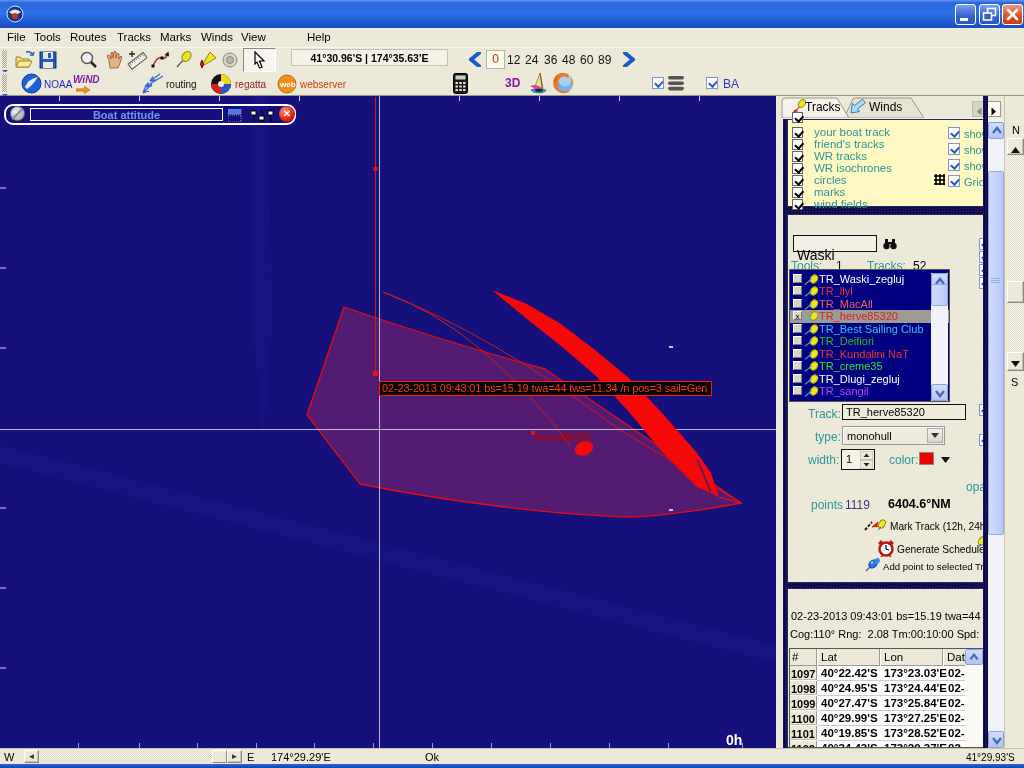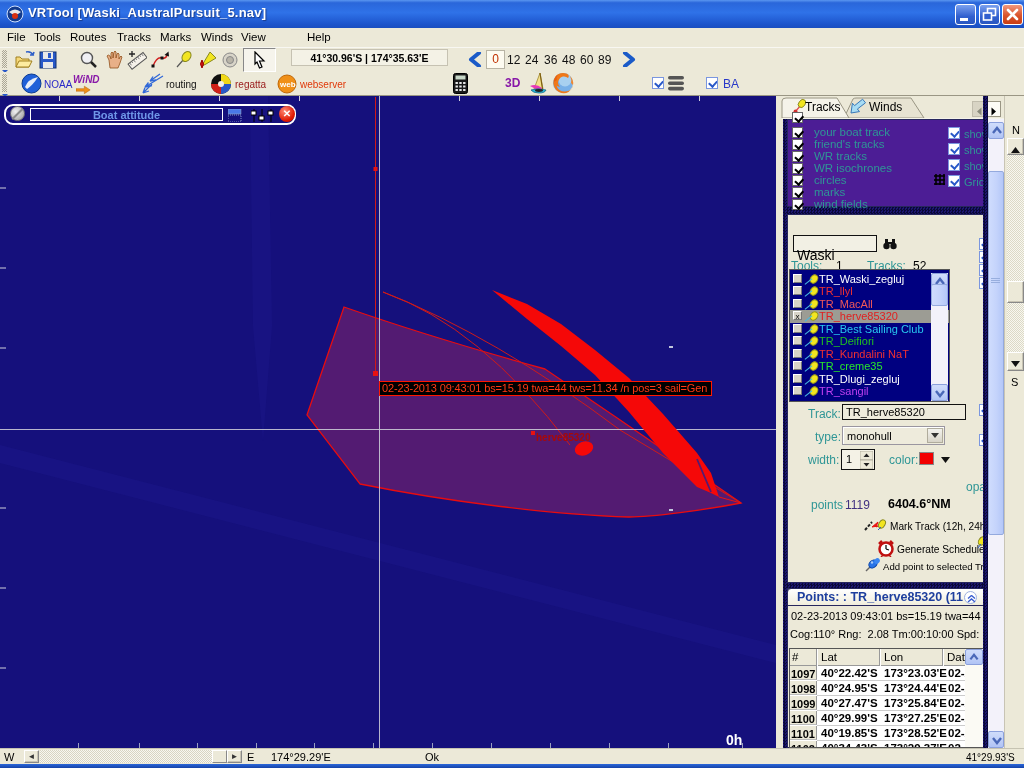--- a/index.html
+++ b/index.html
@@ -35,21 +35,21 @@
 #boatbar { position:absolute; left:4px; top:8px; width:292px; height:21px; border:2px solid #fff; border-radius:9px; background:transparent; }
 #boatbar .fld { position:absolute; left:24px; top:2px; width:193px; height:13px; border:1px solid #fff; background:transparent; color:#6f96e8; font-size:11px; font-weight:bold; text-align:center; line-height:13px; }
 #boatbar .nos { position:absolute; left:4px; top:0px; width:15px; height:15px; border-radius:50%; background:radial-gradient(circle at 35% 35%, #efefef, #9a9a9a); border:1px solid #777; }
 #boatbar .nos:after { content:""; position:absolute; left:-1px; top:6px; width:15px; height:2px; background:#8a8a8a; transform:rotate(-45deg); }
 #boatbar .x { position:absolute; left:273px; top:0px; width:16px; height:16px; border-radius:50%; background:radial-gradient(circle at 35% 30%, #ff8a74, #e01800 65%, #b81000); color:#fff; font-size:10px; font-weight:bold; text-align:center; line-height:15px; }
 
 
 #paneltex { position:absolute; left:783px; top:96px; width:204px; height:652px;
   background:repeating-conic-gradient(#0a0838 0% 25%, #1c1670 0% 50%) 0 0/3px 3px; }
 .teal { color:#2f9696; }
-.box { position:absolute; background:#4c1d95; border:1px solid #27275e; }
+.box { position:absolute; background:#fef9c3; border:1px solid #27275e; }
 .hdr { position:absolute; left:787px; width:197px; border-radius:4px 0 0 0; height:18px; background:linear-gradient(180deg,#ffffff,#f1eedd); border:1px solid #27275e; color:#1e3f9e; font-weight:bold; font-size:13px; line-height:17px; padding-left:9px; }
 .chev { position:absolute; width:13px; height:13px; border-radius:50%; background:#fff; border:1px solid #9db0e0; }
 .chev svg { position:absolute; left:2px; top:2.5px; }
 
 
 #tabbar { position:absolute; left:786px; top:96px; width:218px; height:23px; background:#ece9d8; }
 
 
 .cb { position:absolute; width:11px; height:11px; background:#fff; border:1px solid #666; }
 .cb:after { content:""; position:absolute; left:1.5px; top:2px; width:6px; height:3.5px; border-left:2px solid #000; border-bottom:2px solid #000; transform:rotate(-48deg); }
@@ -92,21 +92,20 @@
 </style></head>
 <body>
 <div id="win">
 
   <div id="titlebar">
     <svg class="abs" style="left:6px;top:5px" width="18" height="18" viewBox="0 0 18 18">
       <circle cx="9" cy="9" r="8" fill="#123a8c" stroke="#cfe0ff" stroke-width="1"></circle>
       <path d="M3,7 Q9,2 15,7 Q9,12 3,7" fill="#e8e8e8"></path>
       <circle cx="9" cy="11" r="3" fill="#d83010"></circle>
     </svg>
-    <div class="txt">VRTool [Waski_AustralPursuit_5.nav]</div>
     <div class="winbtn" id="btnmin"><svg width="19" height="19">
           <rect x="4" y="13" width="8" height="3" fill="#fff"></rect>
         </svg></div>
     <div class="winbtn" id="btnmax"><svg width="19" height="19">
           <g fill="none" stroke="#fff" stroke-width="1.6">
             <rect x="7.5" y="3.5" width="8" height="7"></rect>
             <rect x="3.5" y="8" width="8" height="7" fill="#3160cf"></rect>
           </g>
         </svg></div>
     <div class="winbtn" id="btncls"><svg width="19" height="19">
@@ -541,25 +540,20 @@
   <span class="t" style="left:897px;top:544px;font-size:10.2px;color:#000">Generate Schedule</span>
   <svg class="abs" style="left:864px;top:556px" width="18" height="17" viewBox="0 0 18 17">
       <line x1="2" y1="15" x2="7" y2="10" stroke="#666" stroke-width="1.4"></line>
       <ellipse cx="9" cy="8" rx="4.5" ry="3.5" fill="#2874e8" stroke="#1048a8" transform="rotate(-40 9 8)"></ellipse>
       <ellipse cx="13" cy="5" rx="3" ry="2.5" fill="#3a86f2" transform="rotate(-40 13 5)"></ellipse>
       <circle cx="8" cy="6.5" r="1.2" fill="#a8ccf8"></circle>
     </svg>
   <span class="t" style="left:883px;top:561px;font-size:9.6px;color:#000">Add point to selected Tra</span>
 
   <div class="box" id="ptbox" style="left:787px;top:588px;width:197px;height:160px;background:#ece9d8"></div>
-  <div class="hdr" style="top:588px;font-size:12.5px">Points: : TR_herve85320 (11<span class="chev" style="left:176px;top:2px">
-        <svg width="9" height="8" viewBox="0 0 9 8">
-          <path d="M1,3.5 L4.5,0.5 L8,3.5 M1,7 L4.5,4 L8,7" fill="none" stroke="#3a5ed0" stroke-width="1.4"></path>
-        </svg>
-      </span></div>
   <span class="t" style="left:791px;top:610px;font-size:11px;color:#000">02-23-2013 09:43:01 bs=15.19 twa=44 tw</span>
   <span class="t" style="left:790px;top:628px;font-size:11px;color:#000">Cog:110° Rng:&nbsp; 2.08 Tm:00:10:00 Spd: 1</span>
 
   <div class="abs" id="pttab" style="left:789px;top:648px;width:194px;height:100px;background:#fff;border:1px solid #555;overflow:hidden;font-size:11.5px;color:#000">
     <div class="abs" style="left:0;top:0;width:27px;height:17px;background:#ece9d8;border-right:1px solid #999;border-bottom:1px solid #999;padding:2px 0 0 2px">#</div>
     <div class="abs" style="left:28px;top:0;width:62px;height:17px;background:#ece9d8;border-right:1px solid #999;border-bottom:1px solid #999;padding:2px 0 0 3px">Lat</div>
     <div class="abs" style="left:91px;top:0;width:62px;height:17px;background:#ece9d8;border-right:1px solid #999;border-bottom:1px solid #999;padding:2px 0 0 3px">Lon</div>
     <div class="abs" style="left:154px;top:0;width:22px;height:17px;background:#ece9d8;border-bottom:1px solid #999;padding:2px 0 0 3px">Dat</div>
     <div class="ptr" style="top:17px">
         <span class="c0">1097</span>

